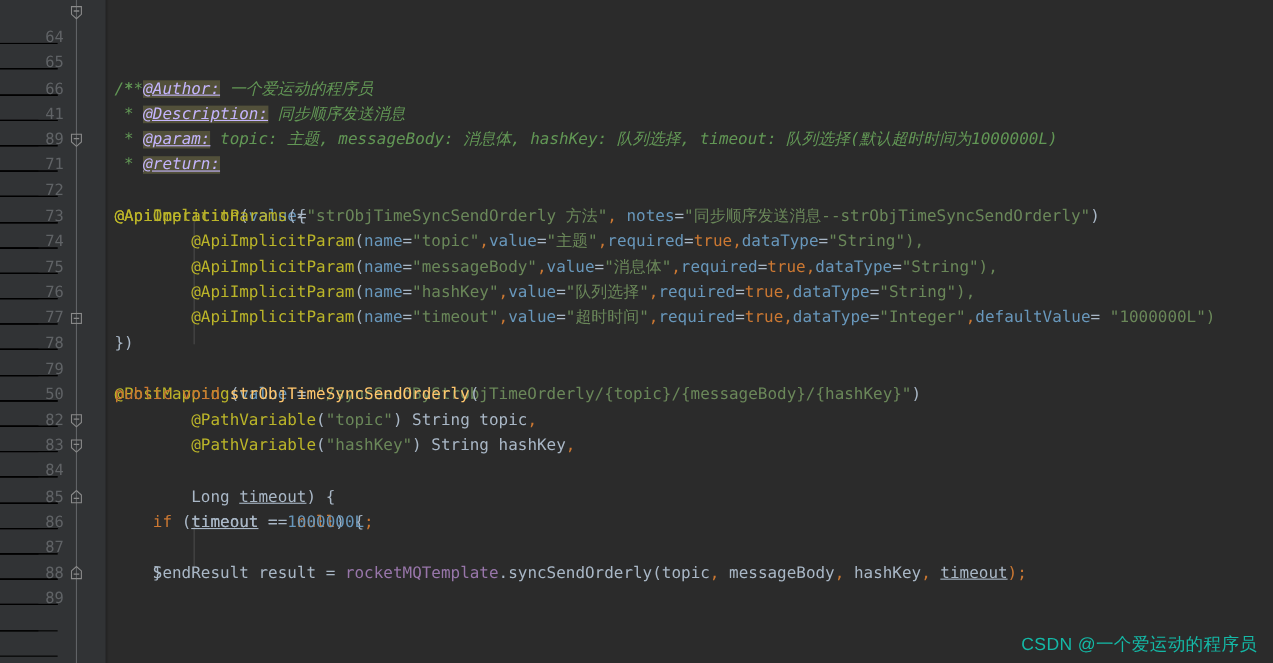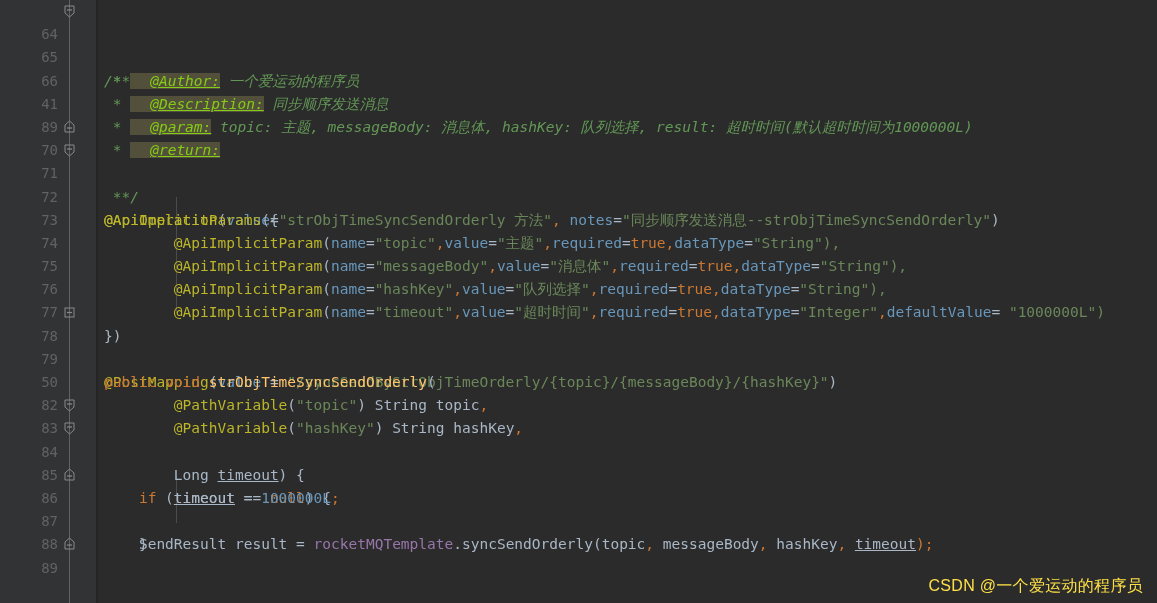--- a/index.html
+++ b/index.html
@@ -35,21 +35,21 @@
     position: absolute;
     left: 69px;
     top: 0;
     bottom: 0;
     width: 1px;
     background: #606366;
   }
 
   .lines {
     position: absolute;
-    left: 0; top: 0; right: 0; bottom: 0;
+    left: 0; top: 0; right: 0; bottom: 0; text-decoration: underline;
   }
   .line {
     position: relative;
     height: 23.2px;
     line-height: 23.2px;
     white-space: pre;
   }
   .lnum {
     position: absolute;
     left: 0;
@@ -79,39 +79,39 @@
 
   
   .indent-guide {
     position: absolute;
     width: 1px;
     background: #4b4b4b;
   }
 
   
   .cm      { color: #629755; font-style: italic; }             
-  .tag     { color: #84cc16; font-style: italic;
-             background: #52503a; text-decoration: underline; padding-left: 20px; } 
+  .tag     { color: #c4b5fd; font-style: italic;
+             background: #52503a; text-decoration: underline; } 
   .ann     { color: #bbb529; }                                  
   .kw      { color: #cc7832; }                                  
   .str     { color: #6a8759; }                                  
   .num     { color: #6897bb; }                                  
   .pun     { color: #a9b7c6; }                                  
   .fld     { color: #9876aa; }              
   .mth     { color: #ffc66d; }                                  
   .typ     { color: #a9b7c6; }                                  
   .under   { text-decoration: underline; }
   .attr    { color: #6897bb; }                                  
 
   
   .watermark {
     position: absolute;
     right: 14px;
     bottom: 6px;
-    color: #fde047;
+    color: #14b8a6;
     font-family: "Liberation Sans", "DejaVu Sans", sans-serif;
     font-size: 16px;
     letter-spacing: 0.3px;
   }
 </style>
 </head>
 <body>
 
 <div id="editor-root">
 
@@ -140,149 +140,141 @@
     </div>
 
     <div class="line">
       <span class="lnum">66</span>
       <span class="code"><span class="cm"> </span><span class="cm">* </span><span class="tag">@Description:</span><span class="cm"> 同步顺序发送消息</span></span>
     </div>
 
 
     <div class="line">
       <span class="lnum">41</span>
-      <span class="code"><span class="cm"> </span><span class="cm">* </span><span class="tag">@param:</span><span class="cm"> topic: 主题, messageBody: 消息体, hashKey: 队列选择, result: 超时时间(默认超时时间为1000000L)</span></span>
+      <span class="code"><span class="cm"> </span><span class="cm">* </span><span class="tag">@param:</span><span class="cm"> topic: 主题, messageBody: 消息体, hashKey: 队列选择, timeout: 队列选择(默认超时时间为1000000L)</span></span>
     </div>
 
     <div class="line">
       <span class="lnum">89</span>
       <span class="code"><span class="cm"> </span><span class="cm">* </span><span class="tag">@return:</span><span class="cm"></span></span>
     </div>
 
-    <div class="line">
-      <span class="lnum">70</span>
+
+    <div class="line">
+      <span class="lnum">71</span>
+      <span class="fold"><svg width="15" height="15" viewBox="0 0 15 15">
+            <path d="M3 2 L12 2 L12 9 L7.5 13 L3 9 Z" fill="none" stroke="#8a8a8a" stroke-width="1"></path>
+            <path d="M5 6 L10 6" stroke="#8a8a8a" stroke-width="1.2"></path>
+          </svg></span>
+      <span class="code"><span class="ann">@ApiOperation</span><span class="pun">(</span><span class="attr">value</span><span class="pun">=</span><span class="str">"strObjTimeSyncSendOrderly 方法"</span><span class="kw">,</span><span> </span><span class="attr">notes</span><span class="pun">=</span><span class="str">"同步顺序发送消息--strObjTimeSyncSendOrderly"</span><span class="pun">)</span></span>
+    </div>
+
+    <div class="line">
+      <span class="lnum">72</span>
+      <span class="code"><span class="ann">@ApiImplicitParams</span><span class="pun">({</span></span>
+    </div>
+
+    <div class="line">
+      <span class="lnum">73</span>
+      <span class="code"><span>        </span><span class="ann">@ApiImplicitParam</span><span class="pun">(</span><span class="attr">name</span><span class="pun">=</span><span class="str">"topic"</span><span class="kw">,</span><span class="attr">value</span><span class="pun">=</span><span class="str">"主题"</span><span class="kw">,</span><span class="attr">required</span><span class="pun">=</span><span class="kw">true</span><span class="kw">,</span><span class="attr">dataType</span><span class="pun">=</span><span class="str">"String"</span><span class="str">),</span></span>
+    </div>
+
+    <div class="line">
+      <span class="lnum">74</span>
+      <span class="code"><span>        </span><span class="ann">@ApiImplicitParam</span><span class="pun">(</span><span class="attr">name</span><span class="pun">=</span><span class="str">"messageBody"</span><span class="kw">,</span><span class="attr">value</span><span class="pun">=</span><span class="str">"消息体"</span><span class="kw">,</span><span class="attr">required</span><span class="pun">=</span><span class="kw">true</span><span class="kw">,</span><span class="attr">dataType</span><span class="pun">=</span><span class="str">"String"</span><span class="str">),</span></span>
+    </div>
+
+    <div class="line">
+      <span class="lnum">75</span>
+      <span class="code"><span>        </span><span class="ann">@ApiImplicitParam</span><span class="pun">(</span><span class="attr">name</span><span class="pun">=</span><span class="str">"hashKey"</span><span class="kw">,</span><span class="attr">value</span><span class="pun">=</span><span class="str">"队列选择"</span><span class="kw">,</span><span class="attr">required</span><span class="pun">=</span><span class="kw">true</span><span class="kw">,</span><span class="attr">dataType</span><span class="pun">=</span><span class="str">"String"</span><span class="str">),</span></span>
+    </div>
+
+    <div class="line">
+      <span class="lnum">76</span>
+      <span class="code"><span>        </span><span class="ann">@ApiImplicitParam</span><span class="pun">(</span><span class="attr">name</span><span class="pun">=</span><span class="str">"timeout"</span><span class="kw">,</span><span class="attr">value</span><span class="pun">=</span><span class="str">"超时时间"</span><span class="kw">,</span><span class="attr">required</span><span class="pun">=</span><span class="kw">true</span><span class="kw">,</span><span class="attr">dataType</span><span class="pun">=</span><span class="str">"Integer"</span><span class="kw">,</span><span class="attr">defaultValue</span><span class="pun">= </span><span class="str">"1000000L"</span><span class="str">)</span></span>
+    </div>
+
+    <div class="line">
+      <span class="lnum">77</span>
+      <span class="code"><span class="pun">})</span></span>
+    </div>
+
+    <div class="line">
+      <span class="lnum">78</span>
+      <span class="fold"><svg width="15" height="15" viewBox="0 0 15 15">
+            <rect x="3" y="3" width="9" height="9" fill="none" stroke="#8a8a8a" stroke-width="1"></rect>
+            <path d="M5 7.5 L10 7.5" stroke="#8a8a8a" stroke-width="1.2"></path>
+          </svg></span>
+      <span class="code"><span class="ann">@PostMapping</span><span class="pun">(</span><span class="attr">value</span><span class="pun"> = </span><span class="str">"/syncSendByStrObjTimeOrderly/{topic}/{messageBody}/{hashKey}"</span><span class="pun">)</span></span>
+    </div>
+
+    <div class="line">
+      <span class="lnum">79</span>
+      <span class="code"><span class="kw">public</span><span> </span><span class="kw">void</span><span> </span><span class="mth">strObjTimeSyncSendOrderly</span><span class="pun">(</span></span>
+    </div>
+
+    <div class="line">
+      <span class="lnum">50</span>
+      <span class="code"><span>        </span><span class="ann">@PathVariable</span><span class="pun">(</span><span class="str">"topic"</span><span class="pun">) </span><span class="typ">String</span><span> </span><span class="typ">topic</span><span class="kw">,</span></span>
+    </div>
+
+
+    <div class="line">
+      <span class="lnum">82</span>
+      <span class="code"><span>        </span><span class="ann">@PathVariable</span><span class="pun">(</span><span class="str">"hashKey"</span><span class="pun">) </span><span class="typ">String</span><span> </span><span class="typ">hashKey</span><span class="kw">,</span></span>
+    </div>
+
+    <div class="line">
+      <span class="lnum">83</span>
+      <span class="fold"><svg width="15" height="15" viewBox="0 0 15 15">
+            <path d="M3 2 L12 2 L12 9 L7.5 13 L3 9 Z" fill="none" stroke="#8a8a8a" stroke-width="1"></path>
+            <path d="M5 6 L10 6" stroke="#8a8a8a" stroke-width="1.2"></path>
+          </svg></span>
+      <span class="code"><span>        </span><span class="typ">Long</span><span> </span><span class="typ under">timeout</span><span class="pun">) {</span></span>
+    </div>
+
+    <div class="line">
+      <span class="lnum">84</span>
+      <span class="fold"><svg width="15" height="15" viewBox="0 0 15 15">
+            <path d="M3 2 L12 2 L12 9 L7.5 13 L3 9 Z" fill="none" stroke="#8a8a8a" stroke-width="1"></path>
+            <path d="M5 6 L10 6" stroke="#8a8a8a" stroke-width="1.2"></path>
+          </svg></span>
+      <span class="code"><span>    </span><span class="kw">if</span><span class="pun"> (</span><span class="typ">timeout</span><span class="pun"> == </span><span class="kw">null</span><span class="pun">) {</span></span>
+    </div>
+
+    <div class="line">
+      <span class="lnum">85</span>
+      <span class="code"><span>        </span><span class="typ under">timeout</span><span class="pun"> = </span><span class="num">1000000L</span><span class="kw">;</span></span>
+    </div>
+
+    <div class="line">
+      <span class="lnum">86</span>
       <span class="fold"><svg width="15" height="15" viewBox="0 0 15 15">
             <path d="M3 5 L7.5 1 L12 5 L12 12 L3 12 Z" fill="none" stroke="#8a8a8a" stroke-width="1"></path>
             <path d="M5 8 L10 8" stroke="#8a8a8a" stroke-width="1.2"></path>
           </svg></span>
-      <span class="code"><span class="cm"> </span><span class="cm">**/</span></span>
-    </div>
-
-    <div class="line">
-      <span class="lnum">71</span>
-      <span class="fold"><svg width="15" height="15" viewBox="0 0 15 15">
-            <path d="M3 2 L12 2 L12 9 L7.5 13 L3 9 Z" fill="none" stroke="#8a8a8a" stroke-width="1"></path>
-            <path d="M5 6 L10 6" stroke="#8a8a8a" stroke-width="1.2"></path>
-          </svg></span>
-      <span class="code"><span class="ann">@ApiOperation</span><span class="pun">(</span><span class="attr">value</span><span class="pun">=</span><span class="str">"strObjTimeSyncSendOrderly 方法"</span><span class="kw">,</span><span> </span><span class="attr">notes</span><span class="pun">=</span><span class="str">"同步顺序发送消息--strObjTimeSyncSendOrderly"</span><span class="pun">)</span></span>
-    </div>
-
-    <div class="line">
-      <span class="lnum">72</span>
-      <span class="code"><span class="ann">@ApiImplicitParams</span><span class="pun">({</span></span>
-    </div>
-
-    <div class="line">
-      <span class="lnum">73</span>
-      <span class="code"><span>        </span><span class="ann">@ApiImplicitParam</span><span class="pun">(</span><span class="attr">name</span><span class="pun">=</span><span class="str">"topic"</span><span class="kw">,</span><span class="attr">value</span><span class="pun">=</span><span class="str">"主题"</span><span class="kw">,</span><span class="attr">required</span><span class="pun">=</span><span class="kw">true</span><span class="kw">,</span><span class="attr">dataType</span><span class="pun">=</span><span class="str">"String"</span><span class="str">),</span></span>
-    </div>
-
-    <div class="line">
-      <span class="lnum">74</span>
-      <span class="code"><span>        </span><span class="ann">@ApiImplicitParam</span><span class="pun">(</span><span class="attr">name</span><span class="pun">=</span><span class="str">"messageBody"</span><span class="kw">,</span><span class="attr">value</span><span class="pun">=</span><span class="str">"消息体"</span><span class="kw">,</span><span class="attr">required</span><span class="pun">=</span><span class="kw">true</span><span class="kw">,</span><span class="attr">dataType</span><span class="pun">=</span><span class="str">"String"</span><span class="str">),</span></span>
-    </div>
-
-    <div class="line">
-      <span class="lnum">75</span>
-      <span class="code"><span>        </span><span class="ann">@ApiImplicitParam</span><span class="pun">(</span><span class="attr">name</span><span class="pun">=</span><span class="str">"hashKey"</span><span class="kw">,</span><span class="attr">value</span><span class="pun">=</span><span class="str">"队列选择"</span><span class="kw">,</span><span class="attr">required</span><span class="pun">=</span><span class="kw">true</span><span class="kw">,</span><span class="attr">dataType</span><span class="pun">=</span><span class="str">"String"</span><span class="str">),</span></span>
-    </div>
-
-    <div class="line">
-      <span class="lnum">76</span>
-      <span class="code"><span>        </span><span class="ann">@ApiImplicitParam</span><span class="pun">(</span><span class="attr">name</span><span class="pun">=</span><span class="str">"timeout"</span><span class="kw">,</span><span class="attr">value</span><span class="pun">=</span><span class="str">"超时时间"</span><span class="kw">,</span><span class="attr">required</span><span class="pun">=</span><span class="kw">true</span><span class="kw">,</span><span class="attr">dataType</span><span class="pun">=</span><span class="str">"Integer"</span><span class="kw">,</span><span class="attr">defaultValue</span><span class="pun">= </span><span class="str">"1000000L"</span><span class="str">)</span></span>
-    </div>
-
-    <div class="line">
-      <span class="lnum">77</span>
-      <span class="code"><span class="pun">})</span></span>
-    </div>
-
-    <div class="line">
-      <span class="lnum">78</span>
-      <span class="fold"><svg width="15" height="15" viewBox="0 0 15 15">
-            <rect x="3" y="3" width="9" height="9" fill="none" stroke="#8a8a8a" stroke-width="1"></rect>
-            <path d="M5 7.5 L10 7.5" stroke="#8a8a8a" stroke-width="1.2"></path>
-          </svg></span>
-      <span class="code"><span class="ann">@PostMapping</span><span class="pun">(</span><span class="attr">value</span><span class="pun"> = </span><span class="str">"/syncSendByStrObjTimeOrderly/{topic}/{messageBody}/{hashKey}"</span><span class="pun">)</span></span>
-    </div>
-
-    <div class="line">
-      <span class="lnum">79</span>
-      <span class="code"><span class="kw">public</span><span> </span><span class="kw">void</span><span> </span><span class="mth">strObjTimeSyncSendOrderly</span><span class="pun">(</span></span>
-    </div>
-
-    <div class="line">
-      <span class="lnum">50</span>
-      <span class="code"><span>        </span><span class="ann">@PathVariable</span><span class="pun">(</span><span class="str">"topic"</span><span class="pun">) </span><span class="typ">String</span><span> </span><span class="typ">topic</span><span class="kw">,</span></span>
-    </div>
-
-
-    <div class="line">
-      <span class="lnum">82</span>
-      <span class="code"><span>        </span><span class="ann">@PathVariable</span><span class="pun">(</span><span class="str">"hashKey"</span><span class="pun">) </span><span class="typ">String</span><span> </span><span class="typ">hashKey</span><span class="kw">,</span></span>
-    </div>
-
-    <div class="line">
-      <span class="lnum">83</span>
-      <span class="fold"><svg width="15" height="15" viewBox="0 0 15 15">
-            <path d="M3 2 L12 2 L12 9 L7.5 13 L3 9 Z" fill="none" stroke="#8a8a8a" stroke-width="1"></path>
-            <path d="M5 6 L10 6" stroke="#8a8a8a" stroke-width="1.2"></path>
-          </svg></span>
-      <span class="code"><span>        </span><span class="typ">Long</span><span> </span><span class="typ under">timeout</span><span class="pun">) {</span></span>
-    </div>
-
-    <div class="line">
-      <span class="lnum">84</span>
-      <span class="fold"><svg width="15" height="15" viewBox="0 0 15 15">
-            <path d="M3 2 L12 2 L12 9 L7.5 13 L3 9 Z" fill="none" stroke="#8a8a8a" stroke-width="1"></path>
-            <path d="M5 6 L10 6" stroke="#8a8a8a" stroke-width="1.2"></path>
-          </svg></span>
-      <span class="code"><span>    </span><span class="kw">if</span><span class="pun"> (</span><span class="typ">timeout</span><span class="pun"> == </span><span class="kw">null</span><span class="pun">) {</span></span>
-    </div>
-
-    <div class="line">
-      <span class="lnum">85</span>
-      <span class="code"><span>        </span><span class="typ under">timeout</span><span class="pun"> = </span><span class="num">1000000L</span><span class="kw">;</span></span>
-    </div>
-
-    <div class="line">
-      <span class="lnum">86</span>
+      <span class="code"><span>    </span><span class="pun">}</span></span>
+    </div>
+
+    <div class="line">
+      <span class="lnum">87</span>
+      <span class="code"><span>    </span><span class="typ">SendResult</span><span> </span><span class="typ">result</span><span class="pun"> = </span><span class="fld">rocketMQTemplate</span><span class="typ">.syncSendOrderly</span><span class="pun">(</span><span class="typ">topic</span><span class="kw">,</span><span> </span><span class="typ">messageBody</span><span class="kw">,</span><span> </span><span class="typ">hashKey</span><span class="kw">,</span><span> </span><span class="typ under">timeout</span><span class="kw">);</span></span>
+    </div>
+
+    <div class="line">
+      <span class="lnum">88</span>
+      <span class="code"></span>
+    </div>
+
+    <div class="line">
+      <span class="lnum">89</span>
       <span class="fold"><svg width="15" height="15" viewBox="0 0 15 15">
             <path d="M3 5 L7.5 1 L12 5 L12 12 L3 12 Z" fill="none" stroke="#8a8a8a" stroke-width="1"></path>
             <path d="M5 8 L10 8" stroke="#8a8a8a" stroke-width="1.2"></path>
           </svg></span>
-      <span class="code"><span>    </span><span class="pun">}</span></span>
-    </div>
-
-    <div class="line">
-      <span class="lnum">87</span>
-      <span class="code"><span>    </span><span class="typ">SendResult</span><span> </span><span class="typ">result</span><span class="pun"> = </span><span class="fld">rocketMQTemplate</span><span class="typ">.syncSendOrderly</span><span class="pun">(</span><span class="typ">topic</span><span class="kw">,</span><span> </span><span class="typ">messageBody</span><span class="kw">,</span><span> </span><span class="typ">hashKey</span><span class="kw">,</span><span> </span><span class="typ under">timeout</span><span class="kw">);</span></span>
-    </div>
-
-    <div class="line">
-      <span class="lnum">88</span>
-      <span class="code"></span>
-    </div>
-
-    <div class="line">
-      <span class="lnum">89</span>
-      <span class="fold"><svg width="15" height="15" viewBox="0 0 15 15">
-            <path d="M3 5 L7.5 1 L12 5 L12 12 L3 12 Z" fill="none" stroke="#8a8a8a" stroke-width="1"></path>
-            <path d="M5 8 L10 8" stroke="#8a8a8a" stroke-width="1.2"></path>
-          </svg></span>
       
     </div>
 
   </div>
 
   <div class="watermark">CSDN @一个爱运动的程序员</div>
 
 </div>
 
 </body></html>

